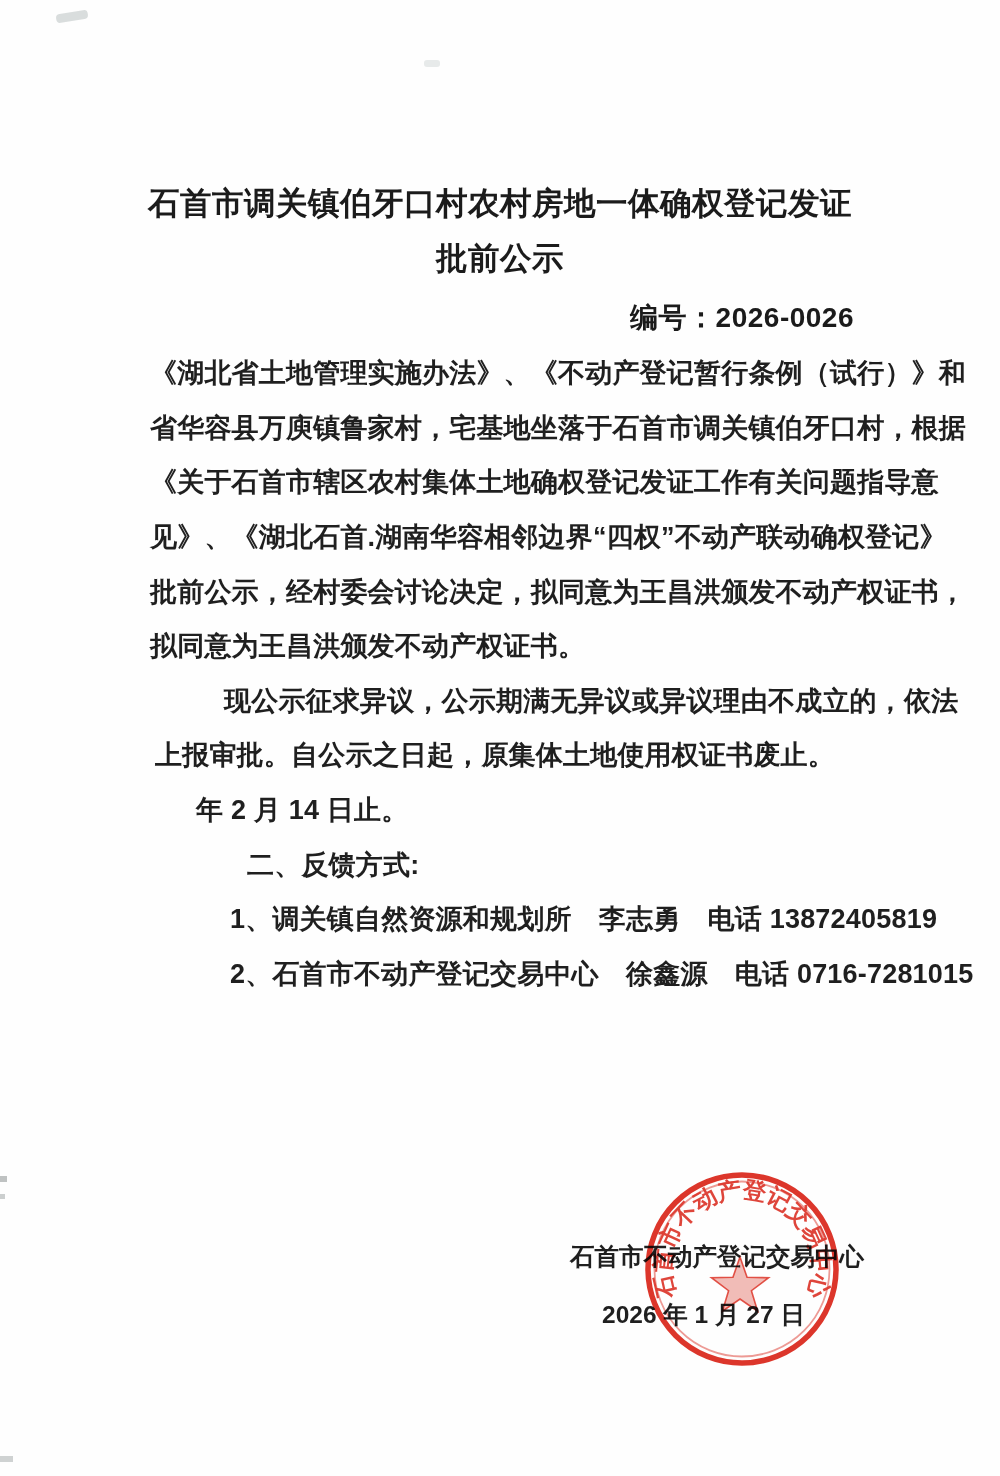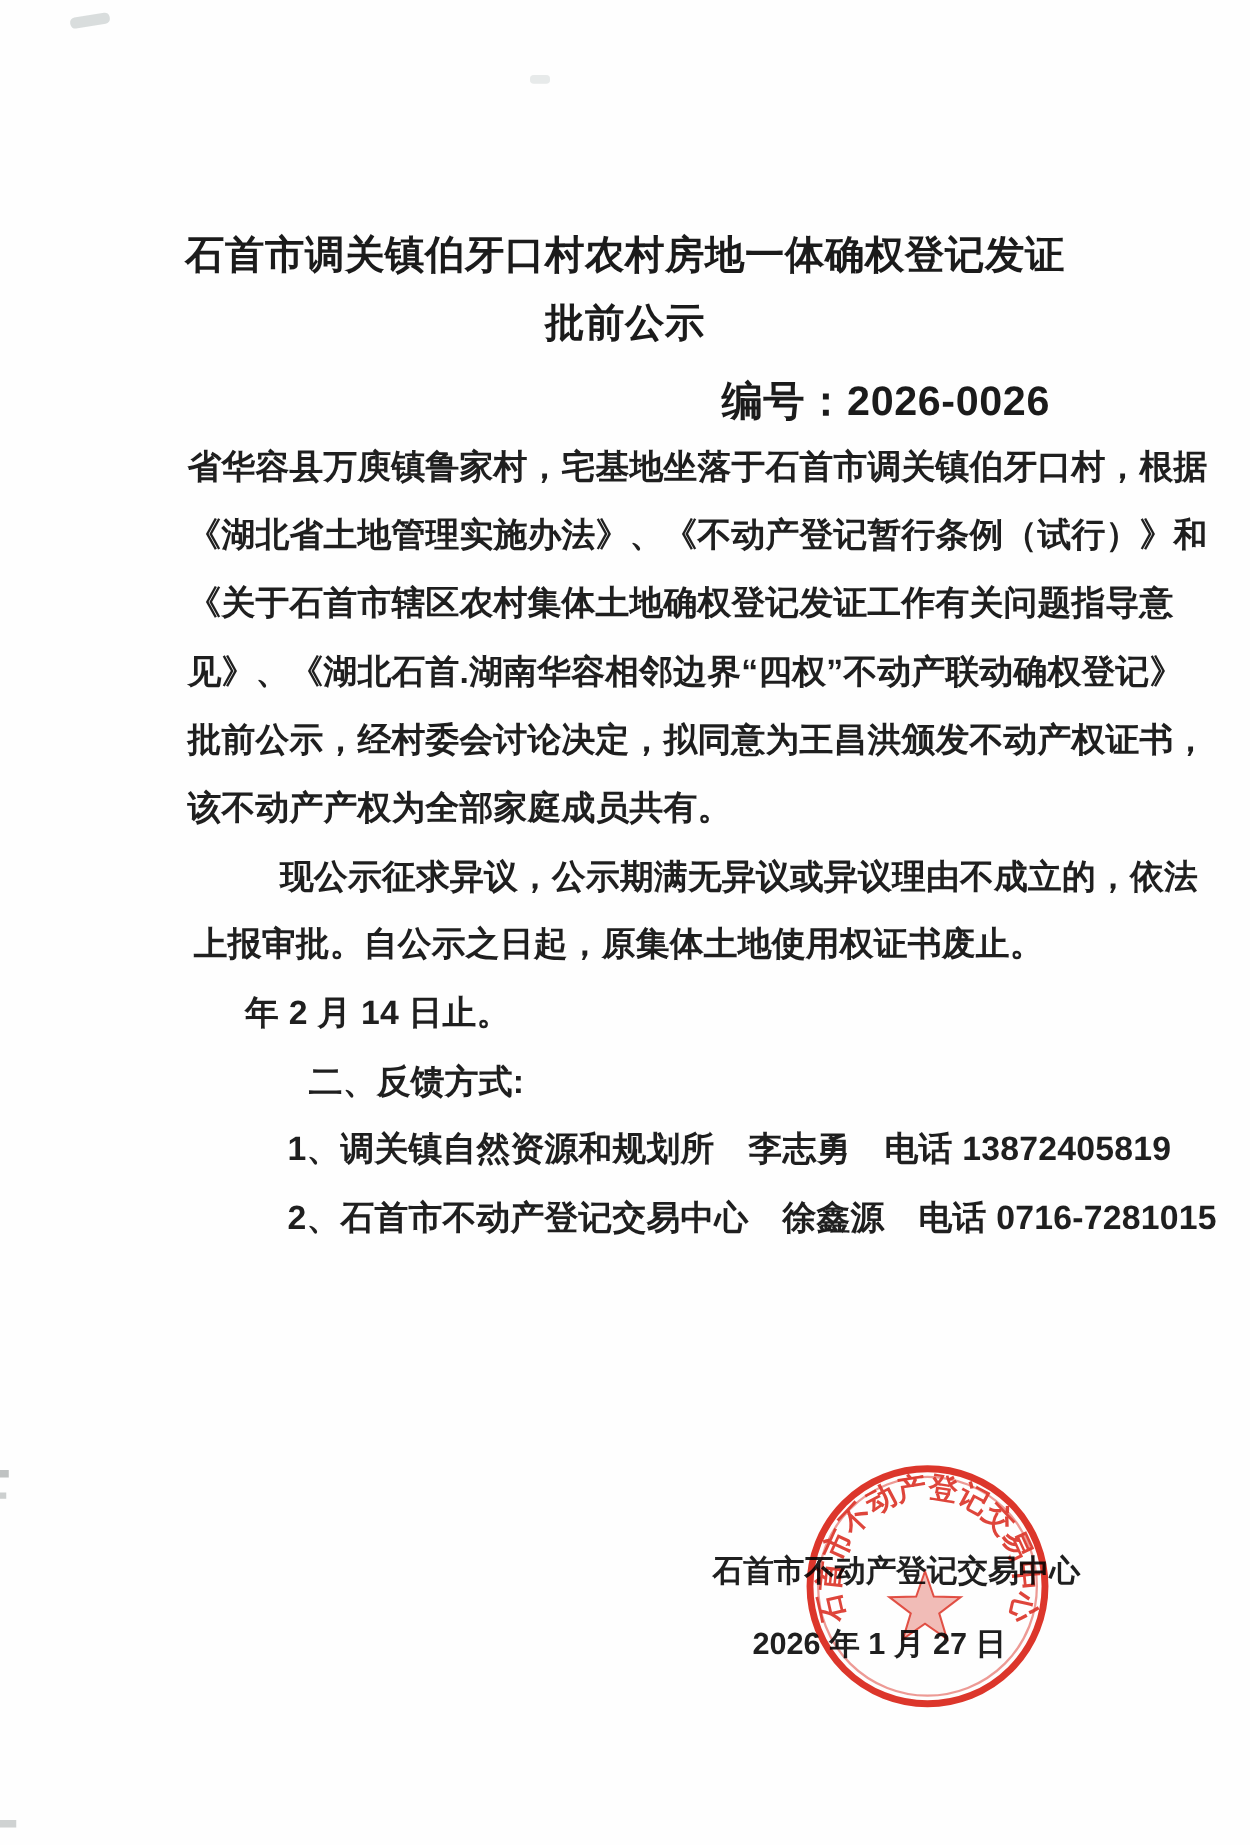--- a/index.html
+++ b/index.html
@@ -12,22 +12,22 @@
     color:#1d1d1d;
   }
   .title-block{
     position:absolute;top:176px;left:0;width:1000px;
     text-align:center;
     font-size:31.5px;line-height:55px;font-weight:700;
     letter-spacing:0.5px;
     color:#1b1b1b;
   }
   .doc-number{
-    position:absolute;top:299px;right:160px;
-    font-size:33px;font-weight:700;color:#1b1b1b;
+    position:absolute;top:299px;right:146px;
+    font-size:28px;font-weight:700;color:#1b1b1b;
     letter-spacing:0.5px;
   }
   .body-text{
     position:absolute;top:346px;left:150px;width:712px;
     font-size:27px;line-height:54.65px;font-weight:600;
     color:#1f1f1f;
   }
   .body-text .line{
     height:54.65px;white-space:nowrap;
     letter-spacing:0.2px;
@@ -72,26 +72,26 @@
   <div class="artifact a5"></div>
 
   <div class="title-block">
     <div>石首市调关镇伯牙口村农村房地一体确权登记发证</div>
     <div>批前公示</div>
   </div>
 
   <div class="doc-number">编号：2026-0026</div>
 
   <div class="body-text">
+    <div class="line" style="padding-left: 0px;">《湖北省土地管理实施办法》、《不动产登记暂行条例（试行）》和</div>
     <div class="line" style="padding-left: 0px;">省华容县万庾镇鲁家村，宅基地坐落于石首市调关镇伯牙口村，根据</div>
-    <div class="line" style="padding-left: 0px;">《湖北省土地管理实施办法》、《不动产登记暂行条例（试行）》和</div>
     <div class="line" style="padding-left: 0px;">《关于石首市辖区农村集体土地确权登记发证工作有关问题指导意</div>
     <div class="line" style="padding-left: 0px;">见》、《湖北石首.湖南华容相邻边界“四权”不动产联动确权登记》</div>
     <div class="line" style="padding-left: 0px;">批前公示，经村委会讨论决定，拟同意为王昌洪颁发不动产权证书，</div>
-    <div class="line" style="padding-left: 0px;">该不动产产权为全部家庭成员共有。</div>
+    <div class="line" style="padding-left: 0px;">拟同意为王昌洪颁发不动产权证书。</div>
     <div class="line" style="padding-left: 74px;">现公示征求异议，公示期满无异议或异议理由不成立的，依法</div>
     <div class="line" style="padding-left: 5px;">上报审批。自公示之日起，原集体土地使用权证书废止。</div>
     <div class="line" style="padding-left: 7px; margin-left: 39px;">年 2 月 14 日止。</div>
     <div class="line" style="padding-left: 97px;">二、反馈方式:</div>
     <div class="line" style="padding-left: 80px;">1、调关镇自然资源和规划所　李志勇　电话 13872405819</div>
     <div class="line" style="padding-left: 80px;">2、石首市不动产登记交易中心　徐鑫源　电话 0716-7281015</div>
   </div>
 
   <div class="sig-org">石首市不动产登记交易中心</div>
   <div class="sig-date">2026 年 1 月 27 日</div>

